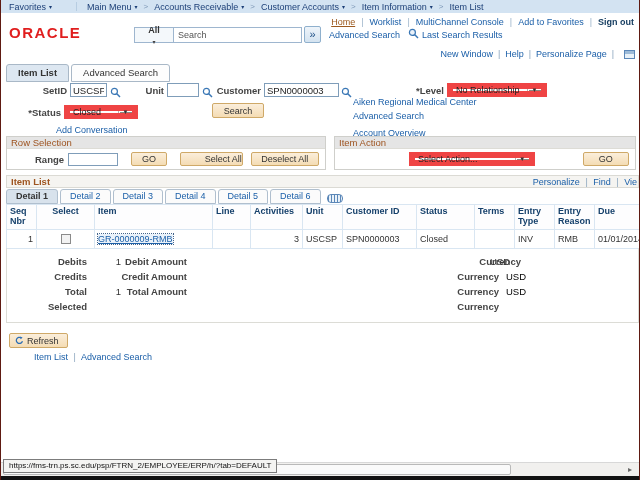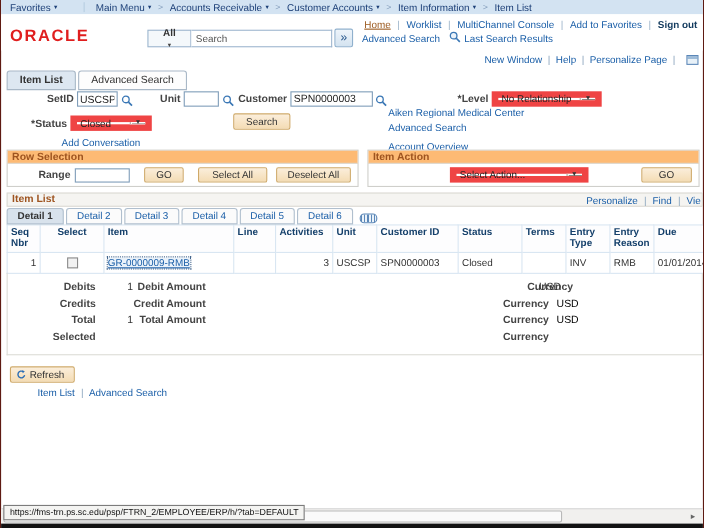--- a/index.html
+++ b/index.html
@@ -91,22 +91,22 @@
   .pslink { position:absolute; font-size:9px; color:#1b5fa8; cursor:pointer; white-space:nowrap; }
   .btn-tan {
     background:linear-gradient(#fbeedb,#f4dcb4); border:1px solid #cfa968; border-radius:2px;
     font-size:9px; color:#333; text-align:center; cursor:pointer; font-family:inherit;
     padding:1px 8px;
   }
   .search-btn { position:absolute; left:211px; top:103px; width:52px; height:15px; padding:0; }
   
   .gbox { position:absolute; border:1px solid #cfcfcb; background:#fff; }
   .gbox-hd {
-    height:12px; background:#fdba74; border-bottom:1px solid #dddcd6;
-    font-size:9.5px; font-weight:bold; color:#9e5420; padding:0 4px; line-height:12px;
+    height:12px; background:#e5e5e5; border-bottom:1px solid #dddcd6;
+    font-size:9.5px; font-weight:normal; color:#9e5420; padding:0 4px; line-height:12px;
   }
   .gbox-bd { display:flex; align-items:center; padding:3px 6px; }
   
   .sect-bar {
     height:13px; background:#f5f4f1; border:1px solid #dbdad4;
     font-size:9.5px; font-weight:bold; color:#9e5420; padding:0 4px; line-height:12px;
     position:relative;
   }
   .sect-bar .rlinks {
     position:absolute; right:1px; top:0; font-weight:normal; color:#1b5fa8; font-size:9px;
@@ -309,21 +309,21 @@
 
   <a class="pslink" style="left:55px; top:125px;">Add Conversation</a>
   <a class="pslink" style="left:352px; top:128px;">Account Overview</a>
 
   <div class="gbox" style="left:5px; top:136px; width:320px; height:34px;">
     <div class="gbox-hd">Row Selection</div>
     <div class="gbox-bd">
       <span style="font-size:9.5px; font-weight:bold; color:#444; margin-left:22px;">Range</span>
       <input class="finput" style="position: static; width: 50px; height: 13px; margin-left: 4px;">
       <button class="btn-tan" style="margin-left:13px; width:38px; padding:1px 0;">GO</button>
-      <button class="btn-tan" style="margin-left:13px; width:66px; padding:1px 0;">Select All</button>
+      <button class="btn-tan" style="margin-left:13px; width:66px; padding:1px 0;text-align:right;">Select All</button>
       <button class="btn-tan" style="margin-left:8px; width:72px; padding:1px 0;">Deselect All</button>
     </div>
   </div>
 
   <div class="gbox" style="left:333px; top:136px; width:302px; height:34px;">
     <div class="gbox-hd">Item Action</div>
     <div class="gbox-bd">
       <div class="fsel" style="position:static; width:130px; margin-left:68px;">
         <span class="txt">Select Action...</span>
           <span class="btn"></span>

